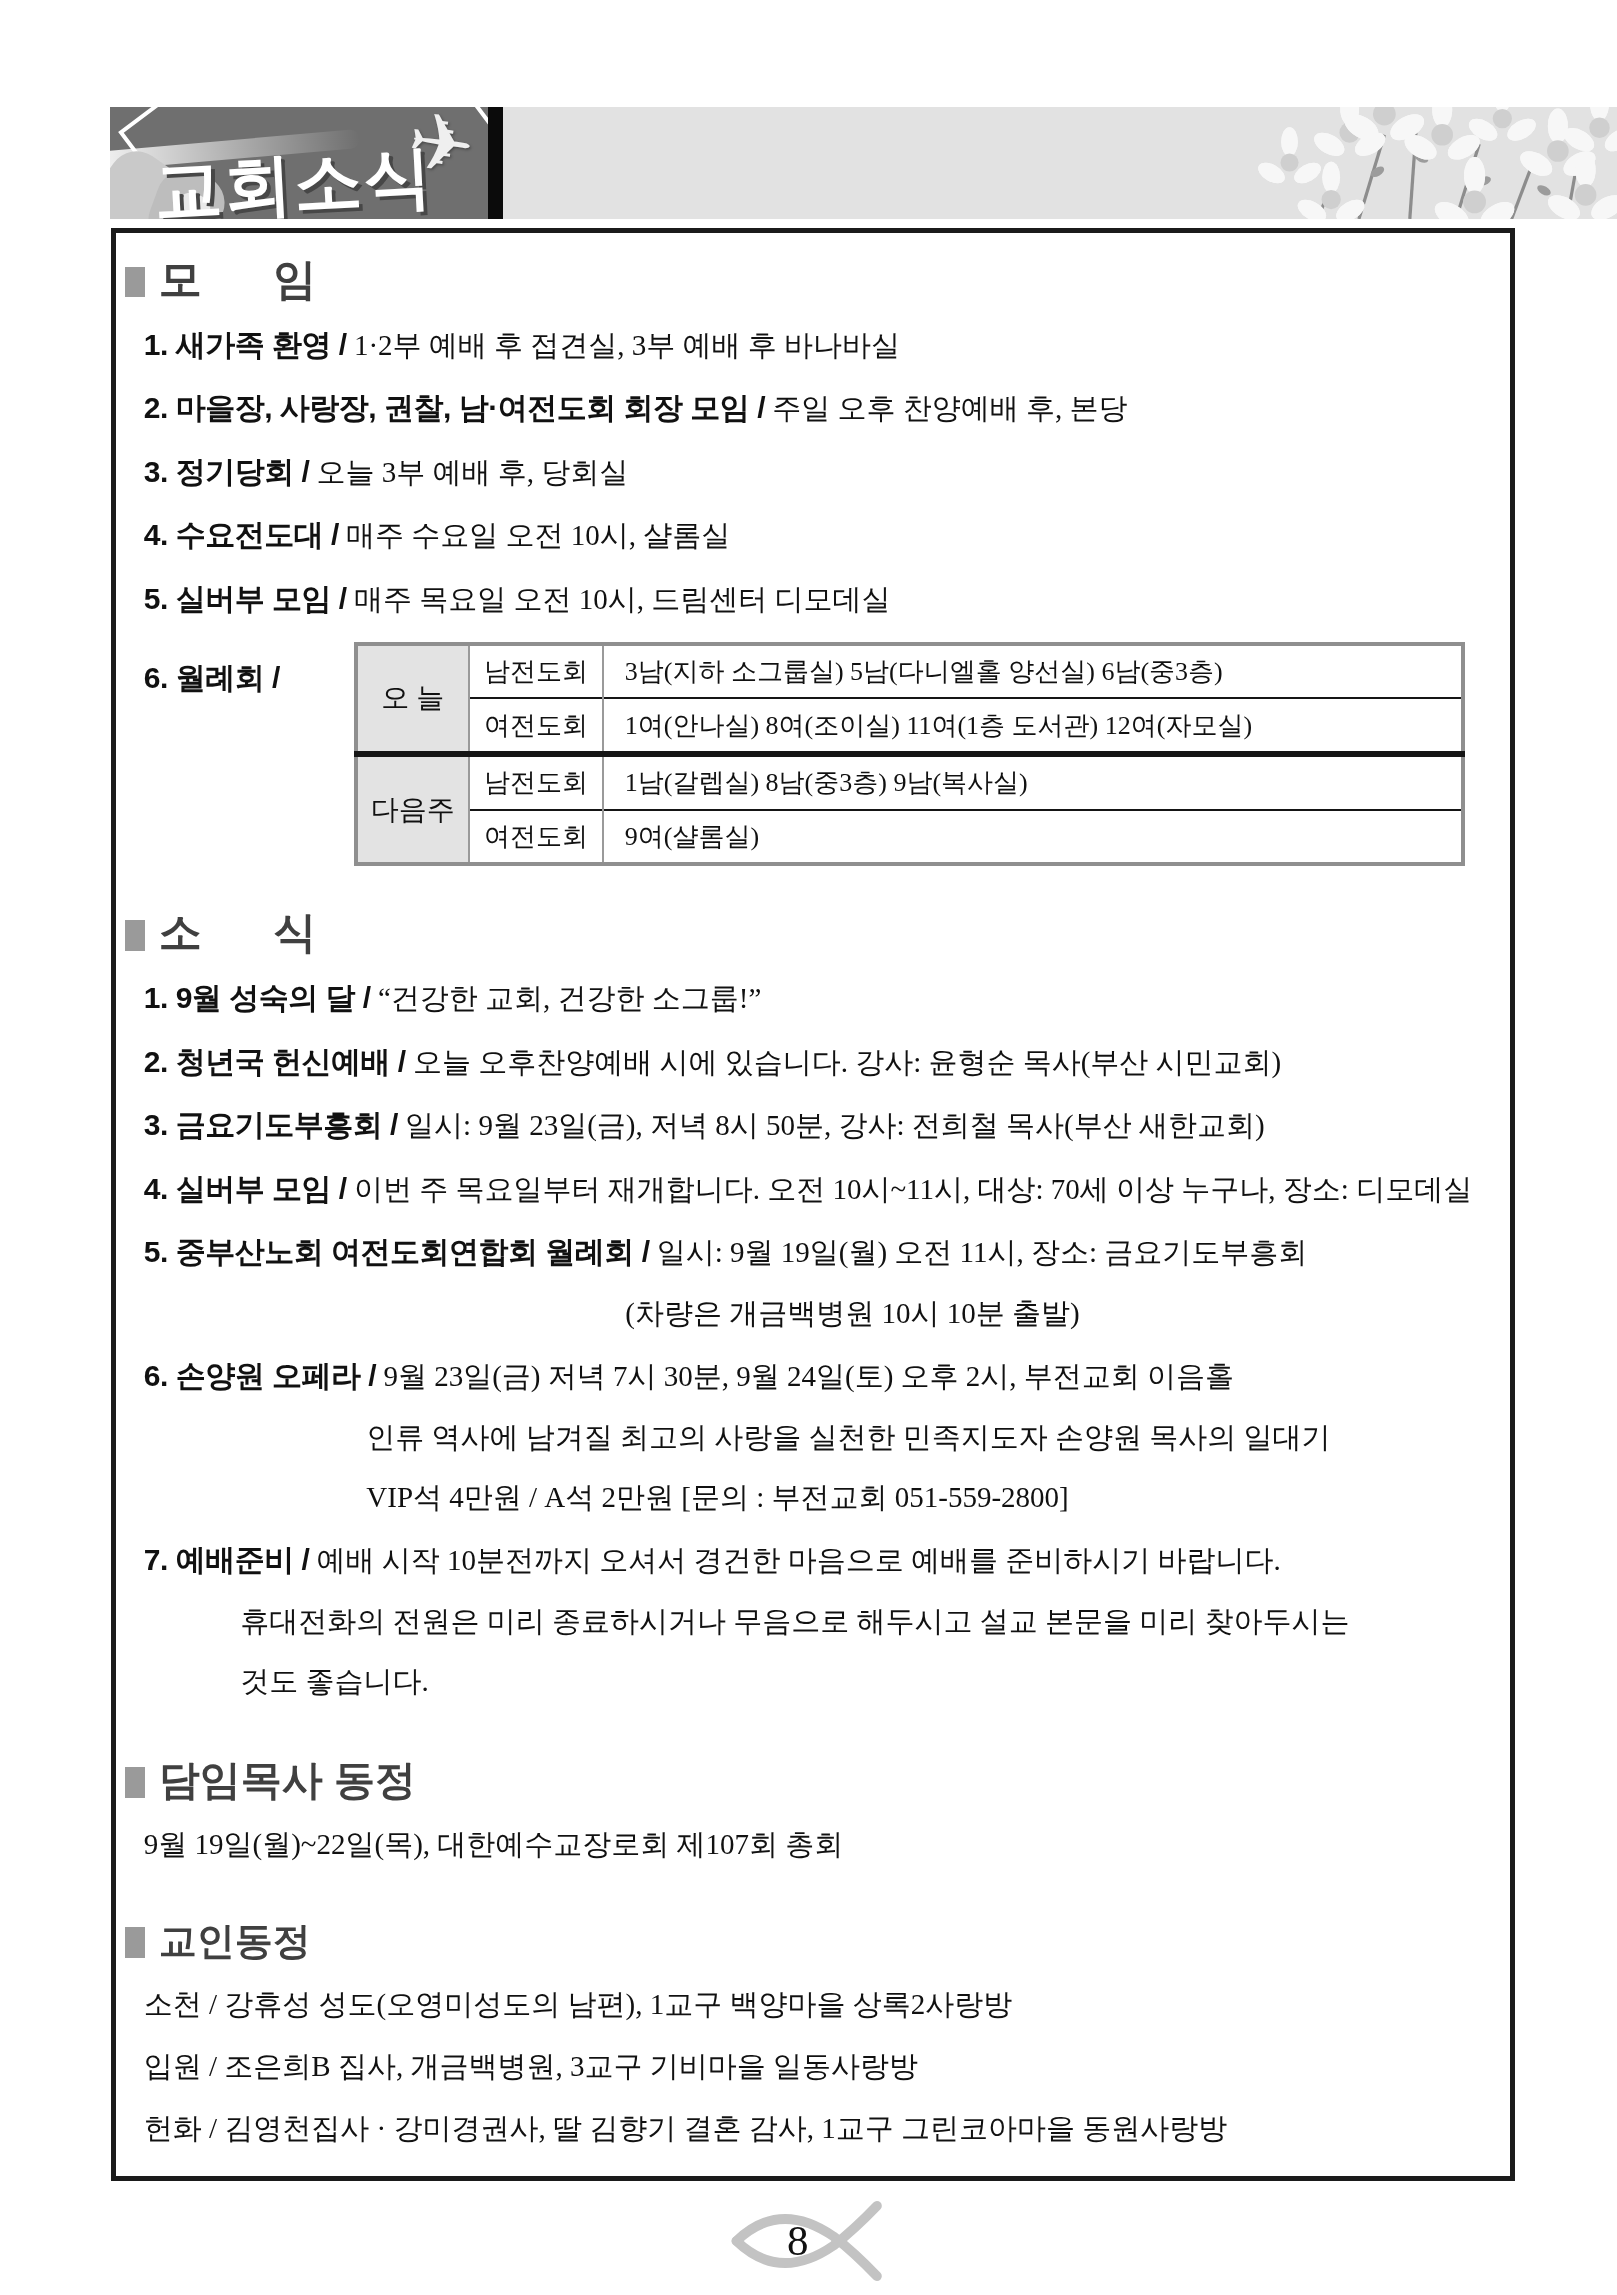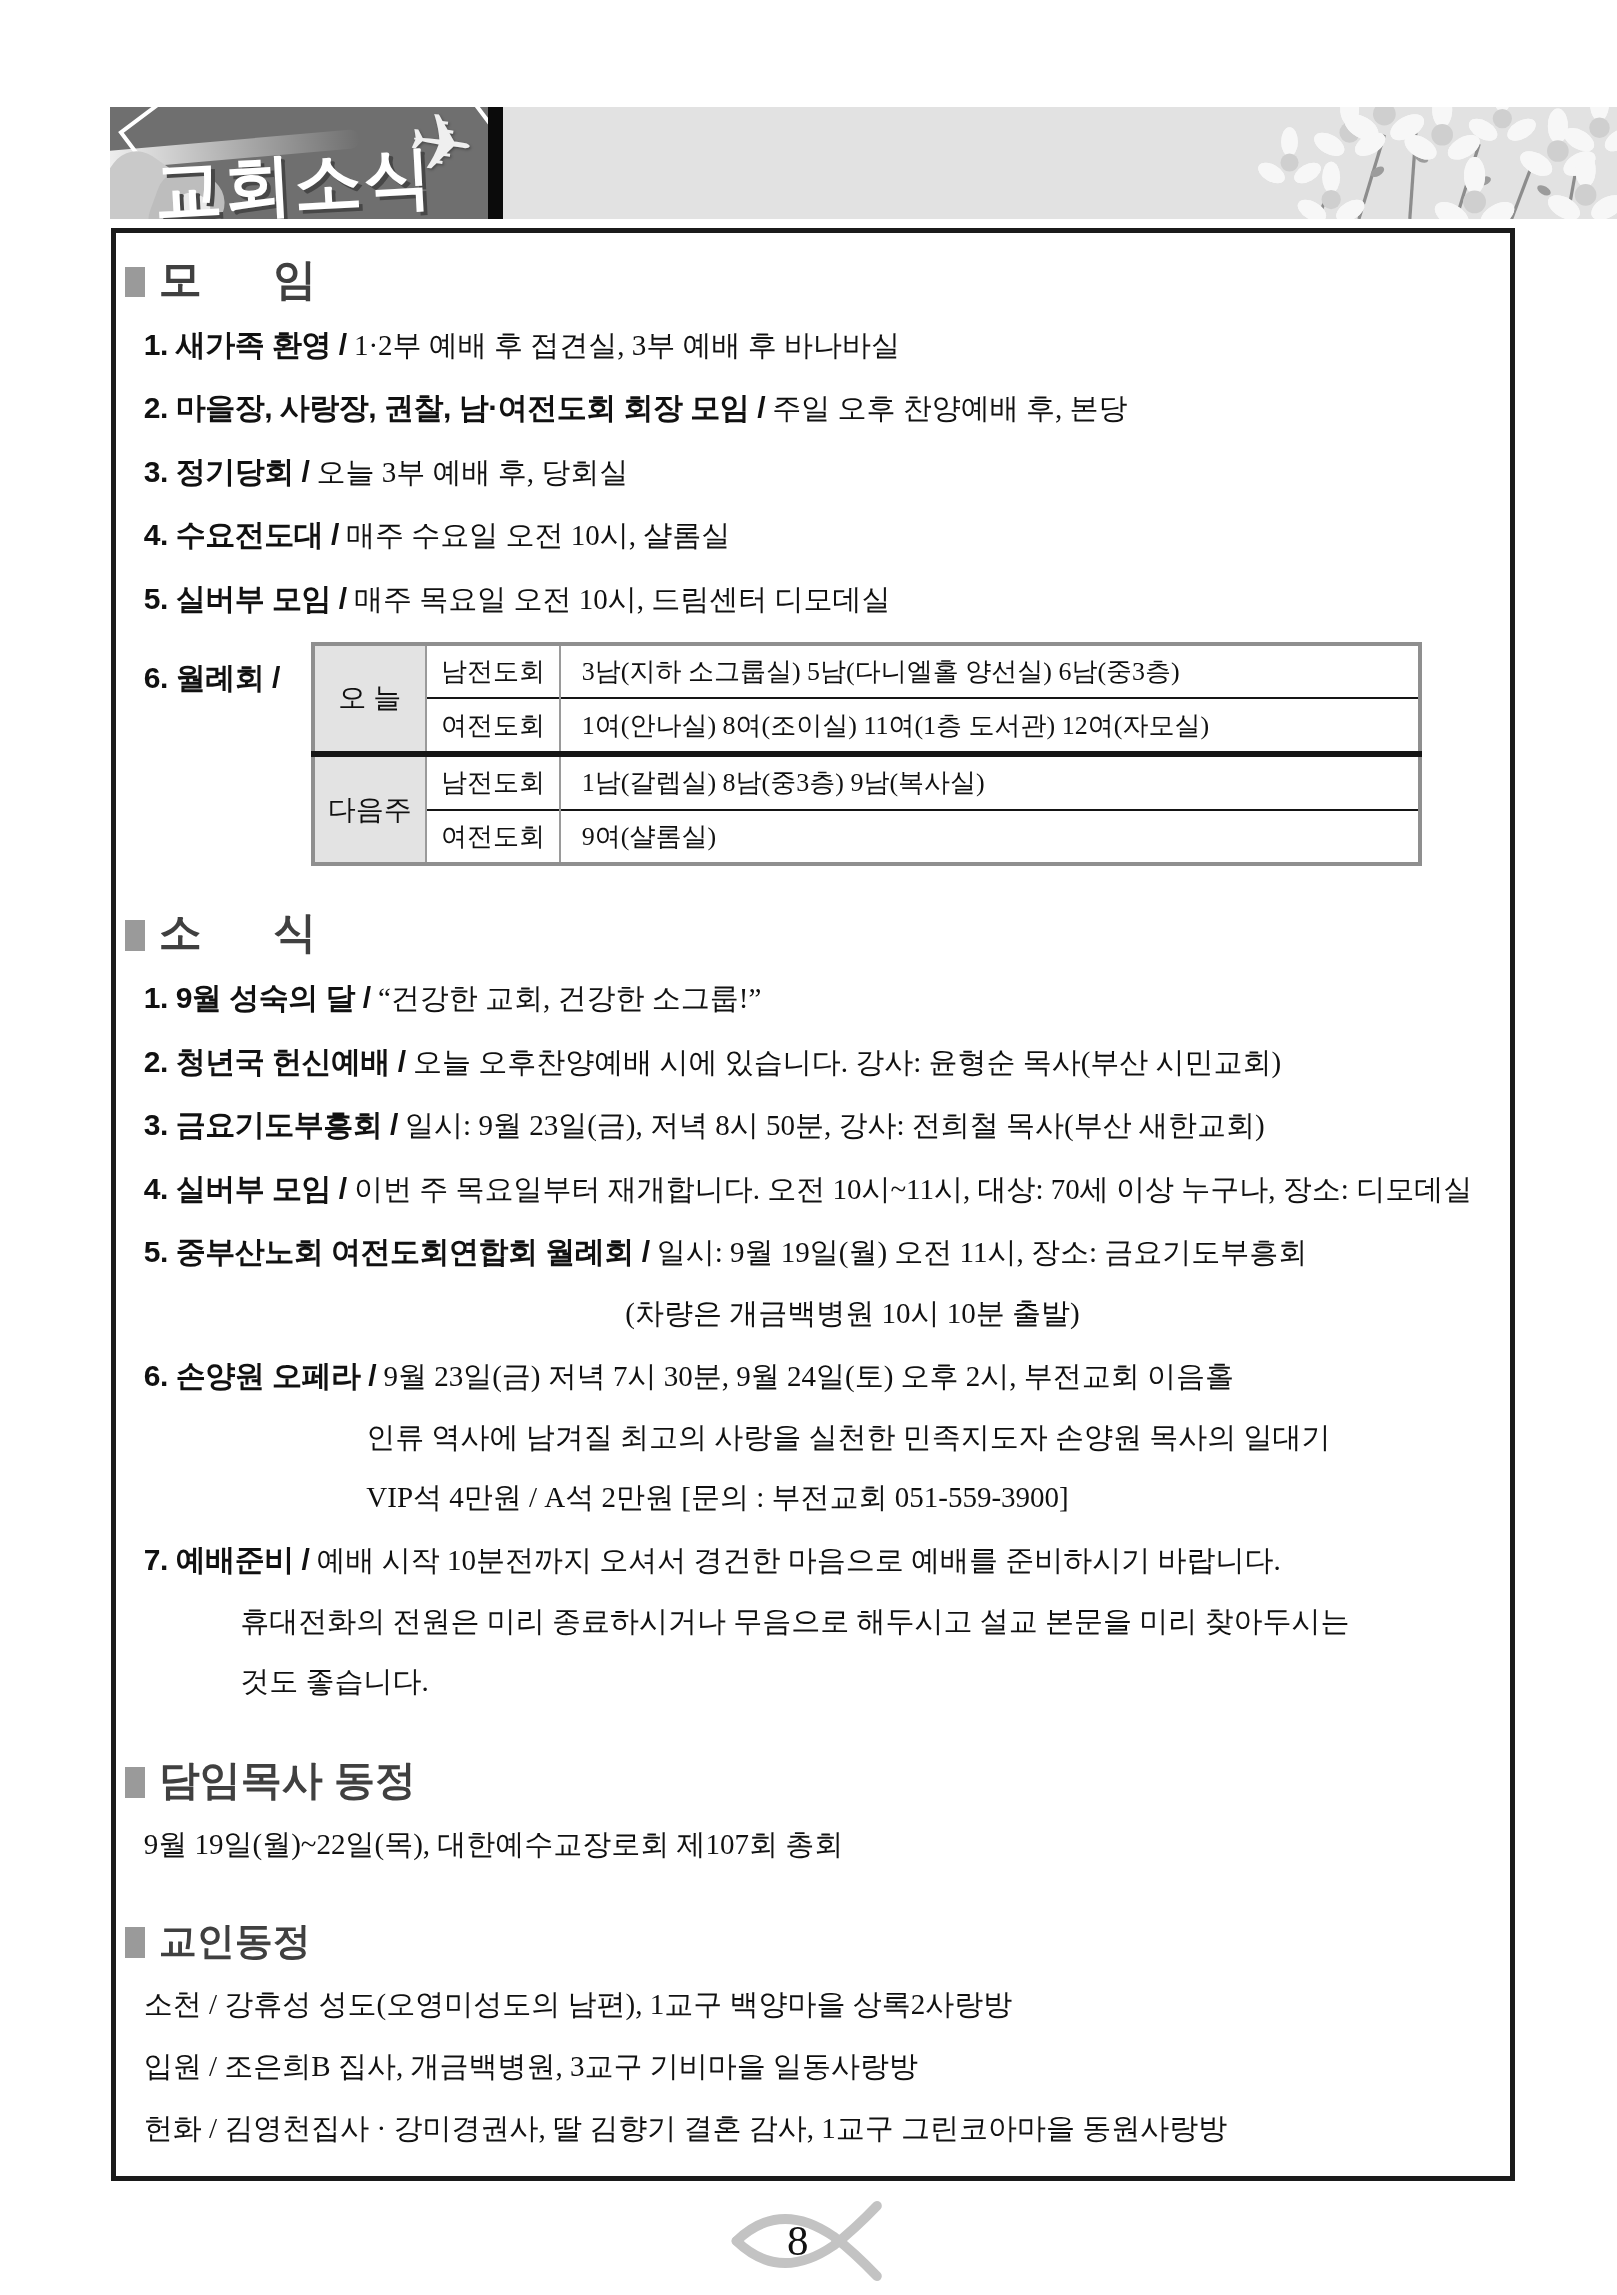--- a/index.html
+++ b/index.html
@@ -38,21 +38,21 @@
   .sec-title{font-family:"Liberation Sans",sans-serif;font-weight:700;font-size:43px;
              color:#404040;white-space:pre;line-height:1.05;}
   .item{margin:22px 0 0 18.5px;font-size:29px;line-height:1.38;white-space:nowrap;}
   .lb{font-family:"Liberation Sans",sans-serif;font-weight:700;font-size:30px;letter-spacing:-0.5px;}
   .cont{margin-top:20.4px;font-size:29px;line-height:1.38;white-space:nowrap;}
   .ind-a{margin-left:500px;}
   .ind-b{margin-left:241px;}
   .ind-c{margin-left:115px;}
 
   
-  .monthly{display:flex;align-items:flex-start;margin:23px 0 0 18.5px;}
+  .monthly{display:flex;align-items:flex-start;margin:23px 0 0 18.5px;gap:43px;}
   .monthly .lb{width:153px;padding-top:15.7px;flex:none;}
   table.mtable{border-collapse:collapse;border:4.6px solid #8f8f8f;font-size:26px;
                margin-left:14px;width:1111px;table-layout:fixed;}
   .mtable td{padding:8.3px 7.4px;white-space:nowrap;overflow:hidden;}
   td.when{background:#e3e3e3;width:95px;text-align:center;font-size:28px;
           border-right:2.8px solid #9a9a9a;}
   td.org{width:118px;text-align:center;border-right:2.8px solid #9a9a9a;}
   td.det{padding-left:20.4px;margin-left:36px;}
   tr.inner td{border-top:2.3px solid #151515;}
   tr.gsep td{border-top:6px solid #151515;}
@@ -163,21 +163,21 @@
       <div class="sec-title">소      식</div>
     </div>
     <div class="item"><span class="lb">1. 9월 성숙의 달 /</span> <span>“건강한 교회, 건강한 소그룹!”</span></div>
     <div class="item"><span class="lb">2. 청년국 헌신예배 /</span> <span>오늘 오후찬양예배 시에 있습니다. 강사: 윤형순 목사(부산 시민교회)</span></div>
     <div class="item"><span class="lb">3. 금요기도부흥회 /</span> <span>일시: 9월 23일(금), 저녁 8시 50분, 강사: 전희철 목사(부산 새한교회)</span></div>
     <div class="item"><span class="lb">4. 실버부 모임 /</span> <span>이번 주 목요일부터 재개합니다. 오전 10시~11시, 대상: 70세 이상 누구나, 장소: 디모데실</span></div>
     <div class="item"><span class="lb">5. 중부산노회 여전도회연합회 월례회 /</span> <span>일시: 9월 19일(월) 오전 11시, 장소: 금요기도부흥회</span></div>
     <div class="cont ind-a">(차량은 개금백병원 10시 10분 출발)</div>
     <div class="item"><span class="lb">6. 손양원 오페라 /</span> <span>9월 23일(금) 저녁 7시 30분, 9월 24일(토) 오후 2시, 부전교회 이음홀</span></div>
     <div class="cont ind-b">인류 역사에 남겨질 최고의 사랑을 실천한 민족지도자 손양원 목사의 일대기</div>
-    <div class="cont ind-b">VIP석 4만원 / A석 2만원 [문의 : 부전교회 051-559-3900]</div>
+    <div class="cont ind-b">VIP석 4만원 / A석 2만원 [문의 : 부전교회 051-559-2800]</div>
     <div class="item"><span class="lb">7. 예배준비 /</span> <span>예배 시작 10분전까지 오셔서 경건한 마음으로 예배를 준비하시기 바랍니다.</span></div>
     <div class="cont ind-c">휴대전화의 전원은 미리 종료하시거나 무음으로 해두시고 설교 본문을 미리 찾아두시는</div>
     <div class="cont ind-c">것도 좋습니다.</div>
 
     <div class="sec" style="margin-top:58px;">
       <div class="bar"></div>
       <div class="sec-title" style="font-size:41px;">담임목사 동정</div>
     </div>
     <div class="item"> 9월 19일(월)~22일(목), 대한예수교장로회 제107회 총회</div>
 

